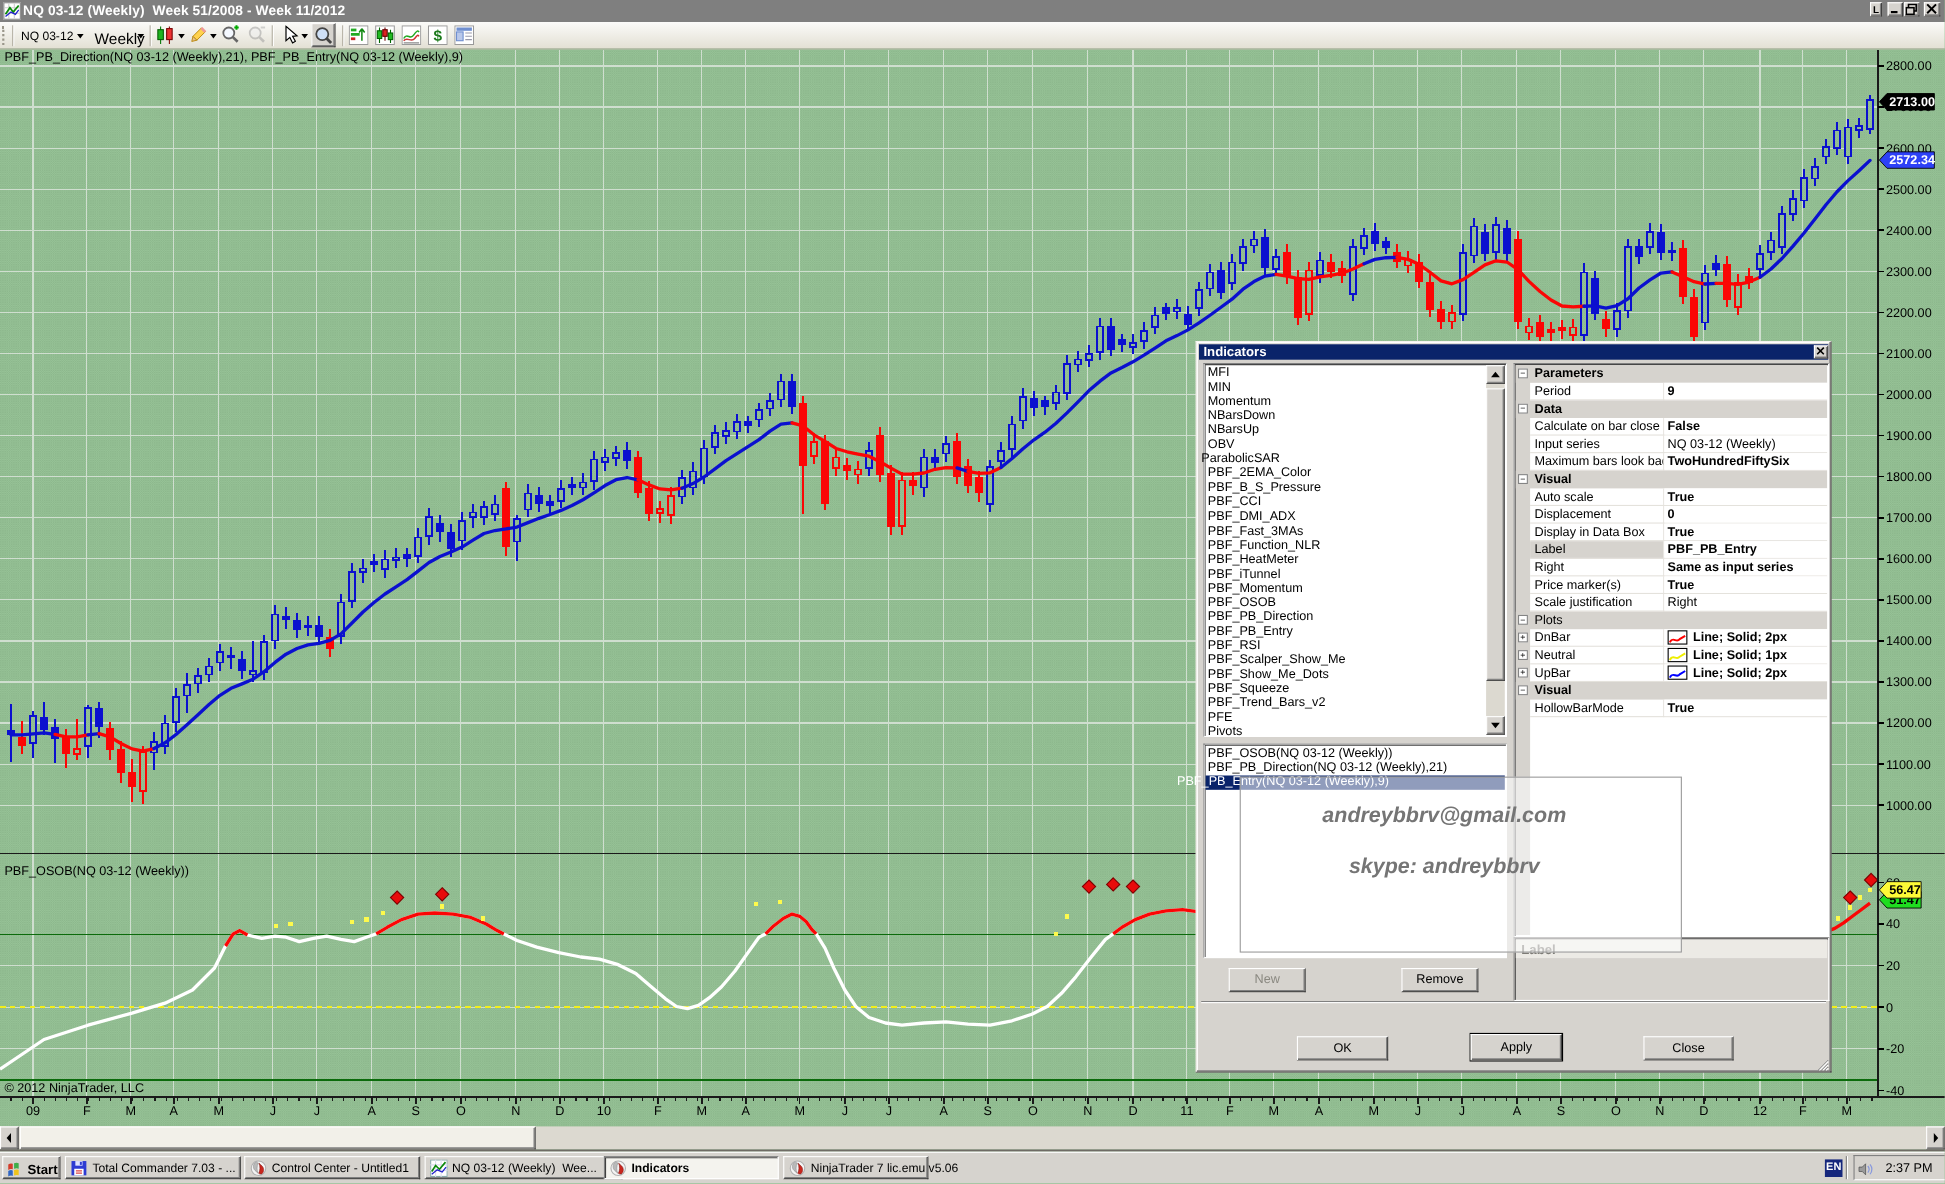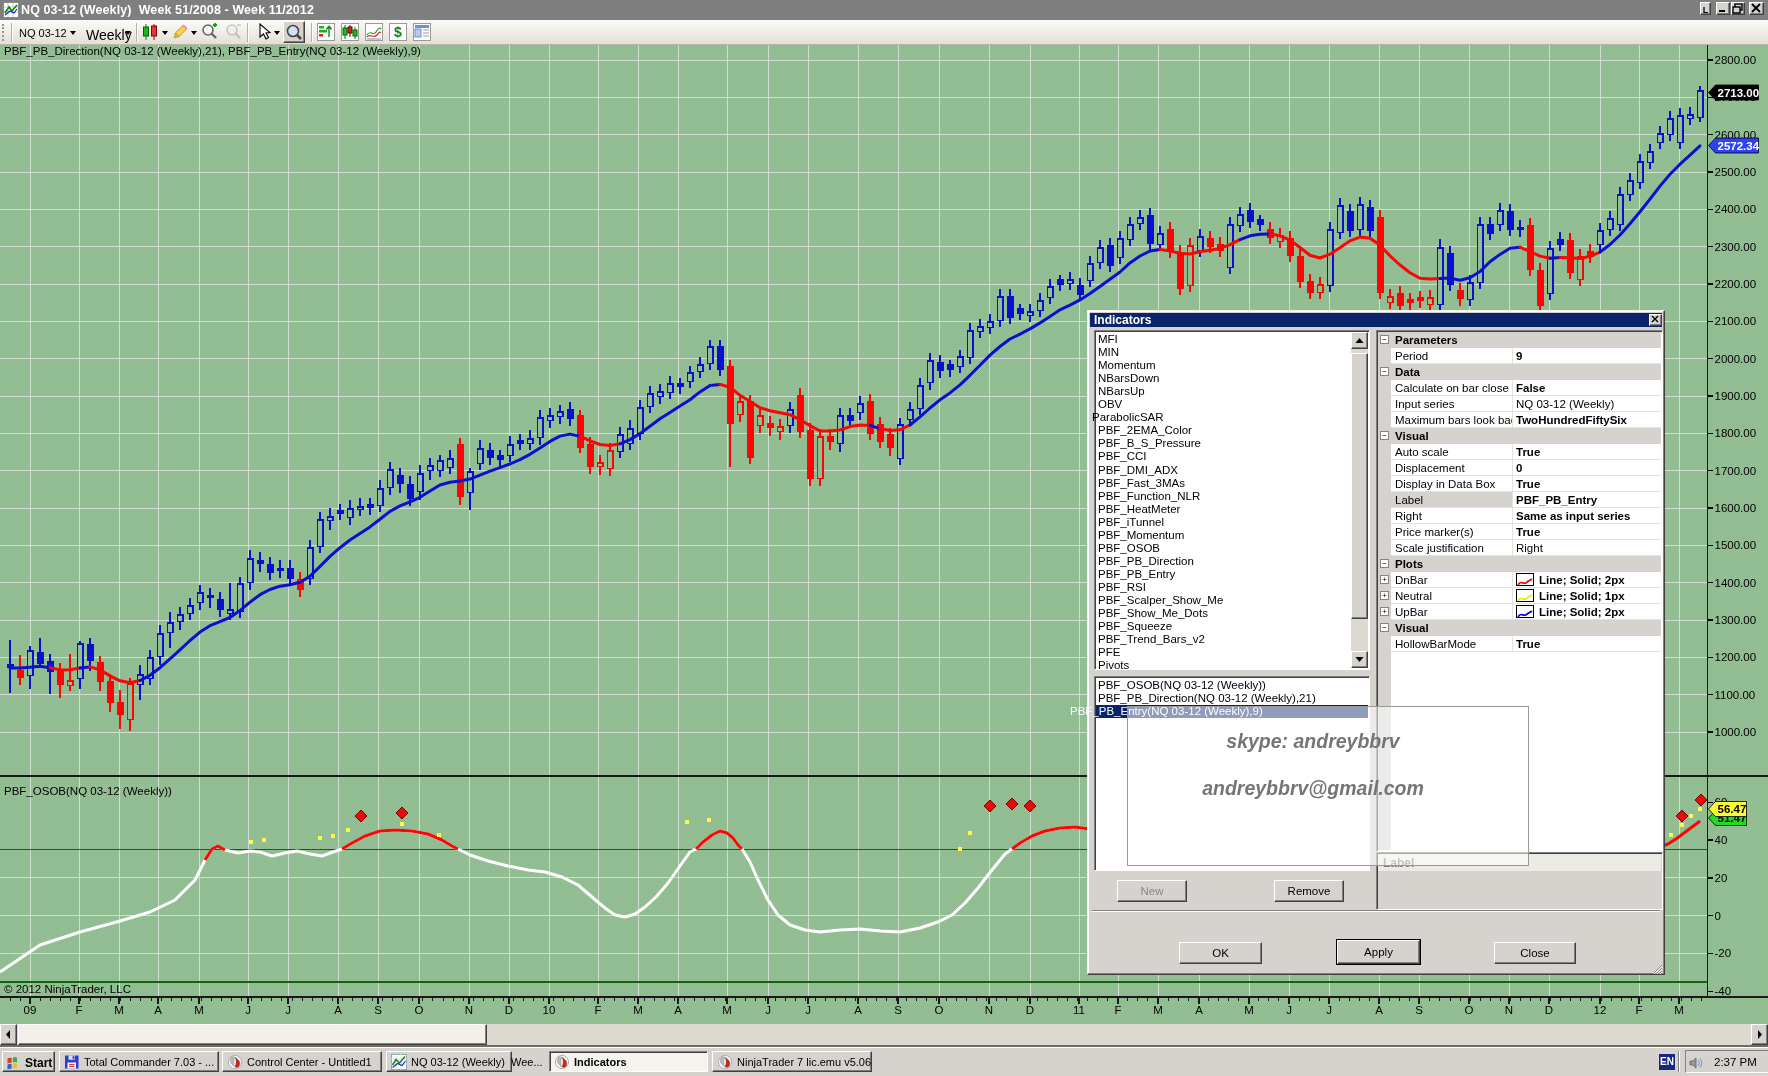--- a/index.html
+++ b/index.html
@@ -914,41 +914,41 @@
     <span style="position:absolute;left:24px;top:4px;font-size:11px;font-weight:normal;white-space:nowrap">Total Commander 7.03 - ...</span>
   </div>
 <div class="ab btn" style="left:222px;top:1051px;width:160px;height:21px;text-align:left">
     <span style="position:absolute;left:4px;top:2px"><svg width="16" height="16">
         <circle cx="8" cy="8" r="6.6" fill="#f4f4f4" stroke="#b0b0b0"></circle>
         <path d="M4.6 3.2 C2.9 4.9 2.9 8.3 4.8 10 L7.6 12.6 C6.3 10 6.4 5.8 7.8 3.3 C6.8 2.6 5.5 2.5 4.6 3.2 Z" fill="#b9b9b9" stroke="#8a8a8a" stroke-width="0.5"></path>
         <path d="M11.4 12.8 C13.1 11.1 13.1 7.7 11.2 6 L8.4 3.4 C9.7 6 9.6 10.2 8.2 12.7 C9.2 13.4 10.5 13.5 11.4 12.8 Z" fill="#c9271e" stroke="#7e120c" stroke-width="0.5"></path>
       </svg></span>
     <span style="position:absolute;left:24px;top:4px;font-size:11px;font-weight:normal;white-space:nowrap">Control Center - Untitled1</span>
   </div>
-<div class="ab btn" style="left:386px;top:1051px;width:126px;height:21px;text-align:left">
+<div class="ab btn" style="left:386px;top:1051px;width:180px;height:21px;text-align:left">
     <span style="position:absolute;left:4px;top:2px"><svg width="16" height="16">
         <rect x="0.5" y="0.5" width="15" height="15" fill="#fff" stroke="#8aa"></rect>
         <line x1="0" y1="5" x2="16" y2="5" stroke="#dde"></line>
         <line x1="0" y1="10" x2="16" y2="10" stroke="#dde"></line>
         <line x1="5" y1="0" x2="5" y2="16" stroke="#dde"></line>
         <line x1="10" y1="0" x2="10" y2="16" stroke="#dde"></line>
         <path d="M1.5 11 L5 5.5 L8.5 9 L14 2.5" stroke="#0a8a0a" stroke-width="1.5" fill="none"></path>
         <path d="M1.5 13.5 L6.5 9.5 L11 11.5 L14.5 7" stroke="#2222cc" stroke-width="1.2" fill="none"></path>
       </svg></span>
     <span style="position:absolute;left:24px;top:4px;font-size:11px;font-weight:normal;white-space:nowrap">NQ 03-12 (Weekly)&nbsp; Wee...</span>
   </div>
 <div class="ab sb" style="left:549px;top:1051px;width:159px;height:21px;background:#f4f3ee;text-align:left">
     <span style="position:absolute;left:4px;top:2px"><svg width="16" height="16">
         <circle cx="8" cy="8" r="6.6" fill="#f4f4f4" stroke="#b0b0b0"></circle>
         <path d="M4.6 3.2 C2.9 4.9 2.9 8.3 4.8 10 L7.6 12.6 C6.3 10 6.4 5.8 7.8 3.3 C6.8 2.6 5.5 2.5 4.6 3.2 Z" fill="#b9b9b9" stroke="#8a8a8a" stroke-width="0.5"></path>
         <path d="M11.4 12.8 C13.1 11.1 13.1 7.7 11.2 6 L8.4 3.4 C9.7 6 9.6 10.2 8.2 12.7 C9.2 13.4 10.5 13.5 11.4 12.8 Z" fill="#c9271e" stroke="#7e120c" stroke-width="0.5"></path>
       </svg></span>
     <span style="position:absolute;left:24px;top:4px;font-size:11px;font-weight:bold;white-space:nowrap">Indicators</span>
   </div>
-<div class="ab btn" style="left:712px;top:1051px;width:160px;height:21px;text-align:left">
+<div class="ab btn" style="left:712px;top:1051px;width:132px;height:21px;text-align:left">
     <span style="position:absolute;left:4px;top:2px"><svg width="16" height="16">
         <circle cx="8" cy="8" r="6.6" fill="#f4f4f4" stroke="#b0b0b0"></circle>
         <path d="M4.6 3.2 C2.9 4.9 2.9 8.3 4.8 10 L7.6 12.6 C6.3 10 6.4 5.8 7.8 3.3 C6.8 2.6 5.5 2.5 4.6 3.2 Z" fill="#b9b9b9" stroke="#8a8a8a" stroke-width="0.5"></path>
         <path d="M11.4 12.8 C13.1 11.1 13.1 7.7 11.2 6 L8.4 3.4 C9.7 6 9.6 10.2 8.2 12.7 C9.2 13.4 10.5 13.5 11.4 12.8 Z" fill="#c9271e" stroke="#7e120c" stroke-width="0.5"></path>
       </svg></span>
     <span style="position:absolute;left:24px;top:4px;font-size:11px;font-weight:normal;white-space:nowrap">NinjaTrader 7 lic.emu v5.06</span>
   </div>
 <div class="ab" style="left:1678px;top:1051px;width:2px;height:21px;border-left:1px solid #808080;border-right:1px solid #fff"></div>
 <div class="ab" style="left:1685px;top:1050px;width:83px;height:23px;border-top:1px solid #808080;border-left:1px solid #808080;border-bottom:1px solid #fff"></div>
 <div class="ab" style="left:1659px;top:1054px;width:16px;height:16px;background:#16277c;color:#fff;font-size:10px;font-weight:bold;text-align:center;line-height:16px">EN</div>
@@ -1067,21 +1067,21 @@
 <div class="ab" style="left:1513px;top:524px;width:148px;height:15px;background:#fff"></div>
 <div class="ab tt" style="left:1395px;top:526px;width:117px;overflow:hidden">Price marker(s)</div>
 <div class="ab tt" style="left:1516px;top:526px;font-weight:bold">True</div>
 <div class="ab" style="left:1391px;top:555px;width:270px;height:1px;background:#e4e2dc"></div>
 <div class="ab" style="left:1512px;top:540px;width:1px;height:16px;background:#e4e2dc"></div>
 <div class="ab" style="left:1513px;top:540px;width:148px;height:15px;background:#fff"></div>
 <div class="ab tt" style="left:1395px;top:542px;width:117px;overflow:hidden">Scale justification</div>
 <div class="ab tt" style="left:1516px;top:542px;font-weight:normal">Right</div>
 <div class="ab" style="left:1378px;top:556px;width:283px;height:16px;background:#d6d3ce"></div>
 <div class="ab" style="left:1380px;top:559px;width:9px;height:9px;background:#fff;border:1px solid #848484;font-size:8px;line-height:7px;text-align:center">−</div>
-<div class="ab tt" style="left:1395px;top:558px;font-weight:bold">Plots</div>
+<div class="ab tt" style="left:1395px;top:558px;font-weight:normal">Plots</div>
 <div class="ab" style="left:1391px;top:587px;width:270px;height:1px;background:#e4e2dc"></div>
 <div class="ab" style="left:1512px;top:572px;width:1px;height:16px;background:#e4e2dc"></div>
 <div class="ab" style="left:1513px;top:572px;width:148px;height:15px;background:#fff"></div>
 <div class="ab" style="left:1380px;top:575px;width:9px;height:9px;background:#fff;border:1px solid #848484;font-size:8px;line-height:8px;text-align:center">+</div>
 <div class="ab tt" style="left:1395px;top:574px">DnBar</div>
 <div class="ab" style="left:1516px;top:573px;width:18px;height:13px;background:#fff;border:1px solid #000"><svg width="16" height="11">
       <path d="M1 8 C4 2 7 9 10 5 L15 2" stroke="#f00" stroke-width="1.8" fill="none"></path>
     </svg></div>
 <div class="ab tt" style="left:1539px;top:574px;font-weight:bold">Line; Solid; 2px</div>
 <div class="ab" style="left:1391px;top:603px;width:270px;height:1px;background:#e4e2dc"></div>
@@ -1121,14 +1121,14 @@
 <div class="ab" style="left:1651px;top:961px"><svg width="12" height="12">
 <line x1="2" y1="11" x2="11" y2="2" stroke="#808080"></line>
       <line x1="5" y1="11" x2="11" y2="5" stroke="#808080"></line>
       <line x1="8" y1="11" x2="11" y2="8" stroke="#808080"></line>
 <line x1="3" y1="11" x2="11" y2="3" stroke="#fff"></line>
       <line x1="6" y1="11" x2="11" y2="6" stroke="#fff"></line>
       <line x1="9" y1="11" x2="11" y2="9" stroke="#fff"></line>
     </svg></div>
 <div class="ab" style="left:1127px;top:706px;width:402px;height:160px;background:rgba(255,255,255,0.55);border:1px solid #9a9a9a"></div>
 <div class="ab" style="left:1127px;top:706px;width:402px;height:160px;font-weight:bold;font-style:italic;color:#757575;text-align:center;padding-right:30px">
+<div style="margin-top:24px;font-size:19.5px">andreybbrv@gmail.com</div>
 <div style="margin-top:24px;font-size:19.5px">skype: andreybbrv</div>
-<div style="margin-top:24px;font-size:19.5px">andreybbrv@gmail.com</div>
   </div>
 </body></html>

